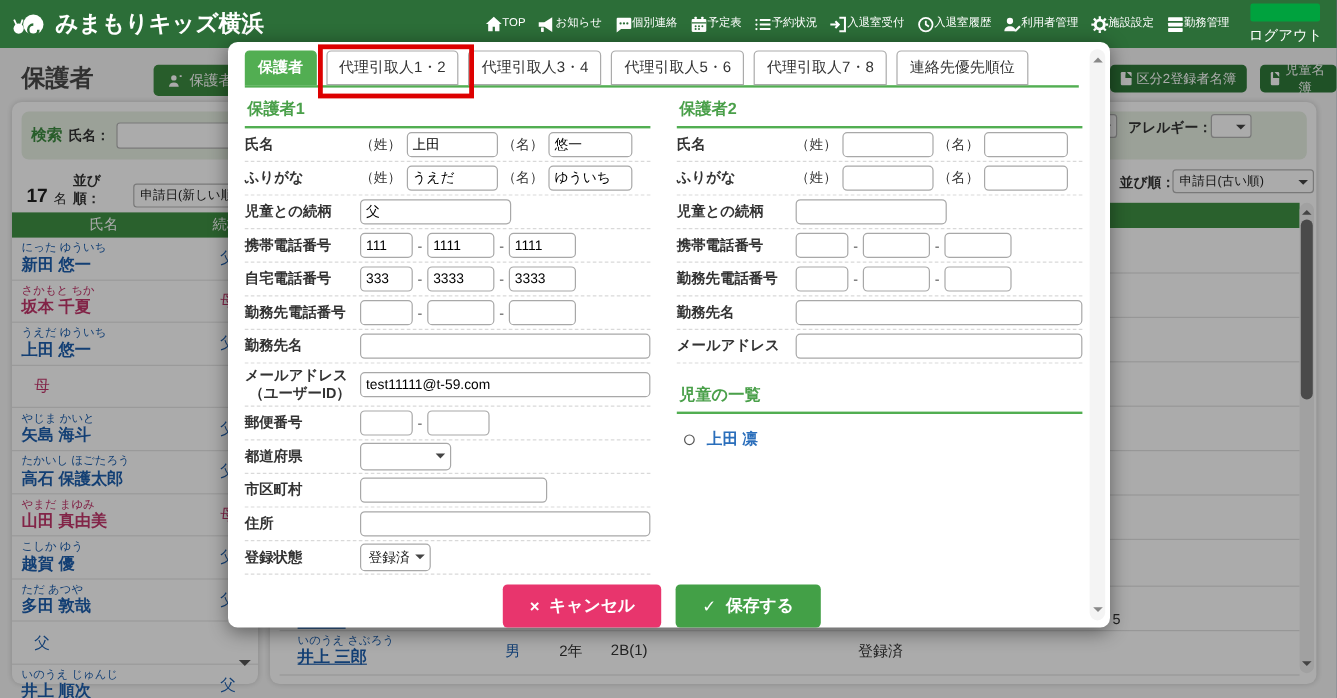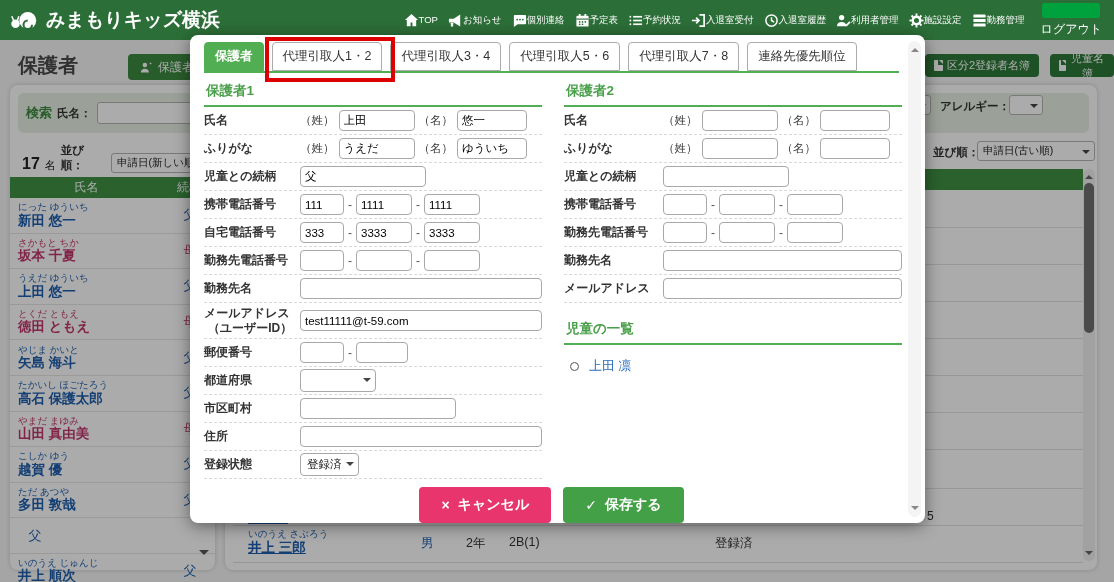--- a/index.html
+++ b/index.html
@@ -87,21 +87,21 @@
   .w70{width:66px;}.w66{width:60px;}.w40{width:34px;}.w52{width:46px;}.w120{width:116px;}
   .w238{width:232px;flex:1;}.w150{width:146px;}.w48{width:42px;}
   .dash{color:#555;}
   .mselect{position:relative;height:21px;border:1px solid #a8a8a8;border-radius:4px;background:#fff;font-size:11.5px;display:flex;align-items:center;padding:0 16px 0 6px;cursor:pointer;color:#222;}
   .mselect:after{content:"";position:absolute;right:4px;top:8px;border:4px solid transparent;border-top-color:#444;}
   .emailrow{min-height:33px;}
   .emaillabel div{line-height:1.25;}
   .childhead{margin-top:14px;}
   .childitem{display:flex;align-items:center;gap:10px;padding:12px 4px 4px 6px;}
   .dot{width:7px;height:7px;border:1.5px solid #555;border-radius:50%;flex-shrink:0;}
-  .childlink{color:#2a6ebb;font-size:13px;font-weight:normal;cursor:pointer;}
+  .childlink{color:#2a6ebb;font-size:13px;font-weight:bold;cursor:pointer;}
   .footer{display:flex;justify-content:center;gap:12px;margin-top:8px;}
   .btn{border:none;border-radius:4px;color:#fff;font-size:14px;font-weight:bold;padding:9px 22px;display:flex;align-items:center;gap:8px;cursor:pointer;font-family:"Liberation Sans","DejaVu Sans",sans-serif;}
   .btn .bico{font-size:14px;font-weight:bold;}
   .cancel{background:#e8356d;}
   .save{background:#43a047;}
   .mscroll{position:absolute;right:4px;top:6px;bottom:6px;width:13px;background:#f4f4f4;border-radius:7px;}
   .mscroll .up{position:absolute;top:3px;left:2.5px;width:0;height:0;border:4px solid transparent;border-bottom-color:#888;}
   .mscroll .dn{position:absolute;bottom:3px;left:2.5px;width:0;height:0;border:4px solid transparent;border-top-color:#888;}
 </style>
 </head>
@@ -275,24 +275,20 @@
           <div class="rel mother">母</div>
         </div>
       <div class="prow">
           <div class="pnames father">
             <div class="kana">うえだ ゆういち</div>
             <div class="nm">上田 悠一</div>
           </div>
           <div class="rel father">父</div>
         </div>
       <div class="prow">
-          <div class="pnames mother">
-            <div class="kana">とくだ ともえ</div>
-            <div class="nm">徳田 ともえ</div>
-          </div>
           <div class="rel mother">母</div>
         </div>
       <div class="prow">
           <div class="pnames father">
             <div class="kana">やじま かいと</div>
             <div class="nm">矢島 海斗</div>
           </div>
           <div class="rel father">父</div>
         </div>
       <div class="prow">

